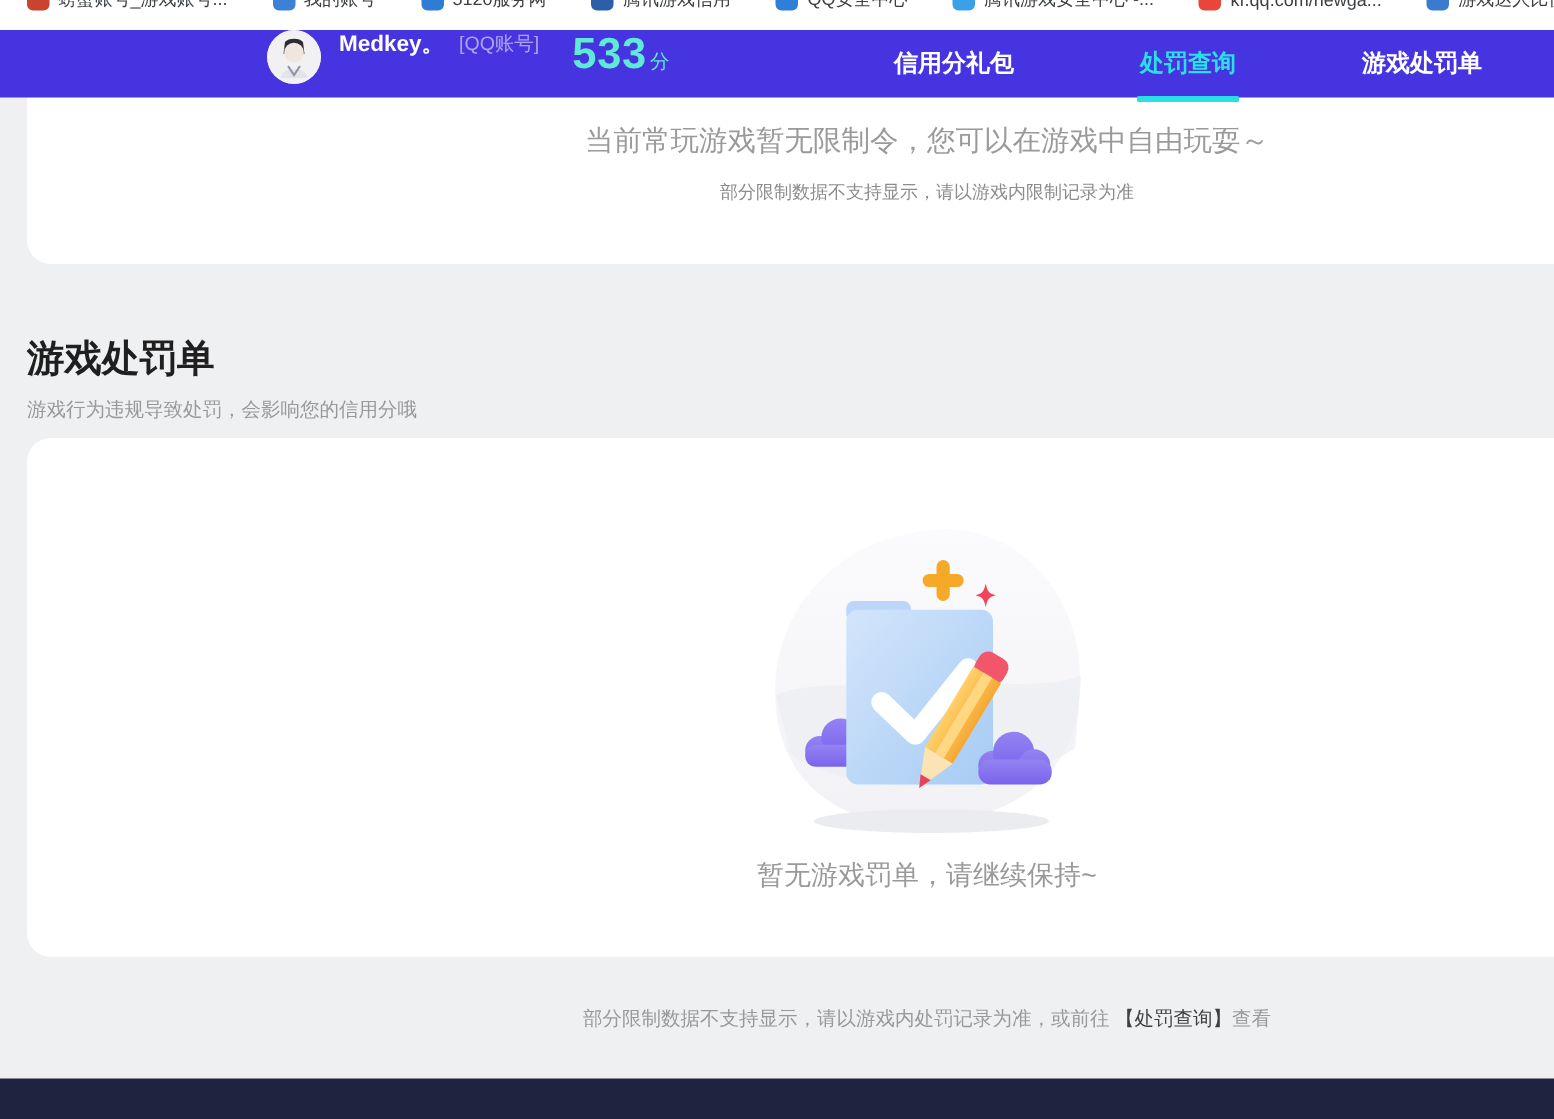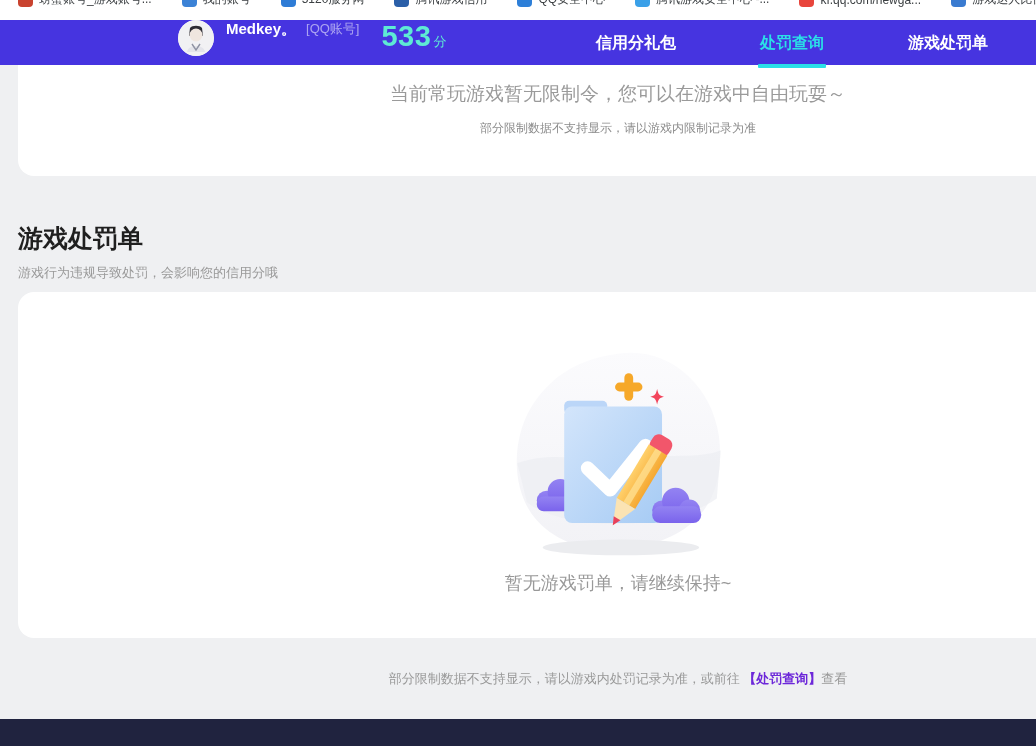--- a/index.html
+++ b/index.html
@@ -71,21 +71,21 @@
     background:#ffffff; border-radius:16px;
   }
   .illustration { display:block; margin:50px auto 0 auto; width:250px; height:225px; }
   .empty-text { text-align:center; margin-top:4px; font-size:18px; color:#999999; }
 
   
   .page-footer {
     position:absolute; left:18px; top:670px; width:1200px;
     text-align:center; font-size:13px; color:#999999;
   }
-  .footer-link { color:#6d28d9; text-decoration:none; cursor:pointer;font-weight:bold; }
+  .footer-link { color:#404040; text-decoration:none; cursor:pointer; }
 
   .bottom-bar {
     position:absolute; left:0; bottom:0; width:1036px; height:27px;
     background:#20233F;
   }
 </style>
 </head>
 <body>
 
 <div class="bookmarks">

